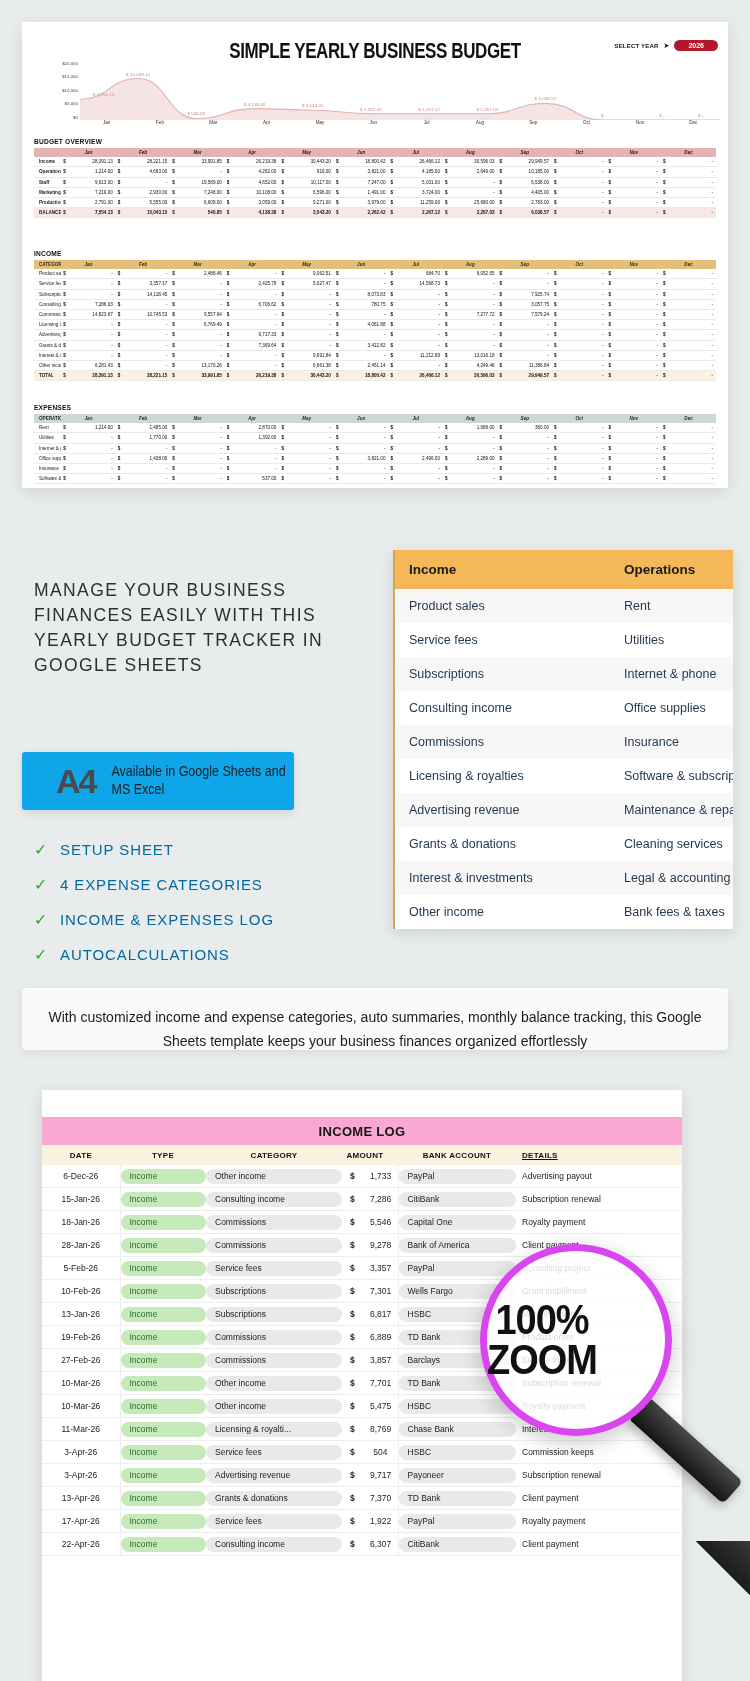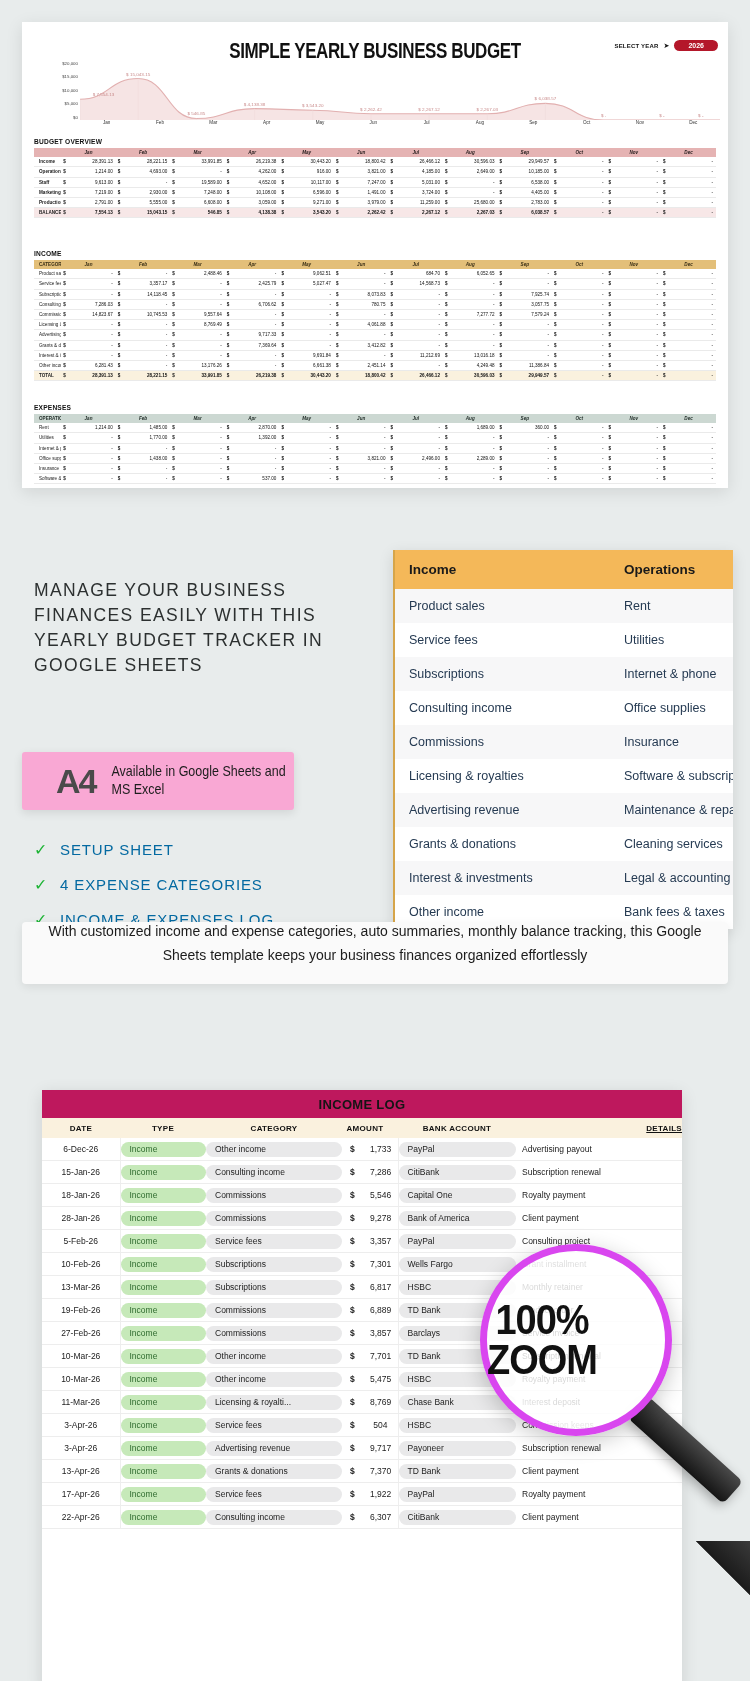--- a/index.html
+++ b/index.html
@@ -84,21 +84,21 @@
   .ex-head th { background: #ccd8d2; color: #24302b; }
 
   
   .headline {
     position: absolute; left: 34px; top: 578px; width: 330px;
     font-size: 17.5px; line-height: 25px; letter-spacing: 1.4px;
     color: #2c3030; font-weight: 300;
   }
   .a4-badge {
     position: absolute; left: 22px; top: 752px; width: 272px; height: 58px;
-    background: #f9a8d4; border-radius: 3px;
+    background: #0ea5e9; border-radius: 3px;
     box-shadow: 0 3px 10px rgba(0,0,0,0.10);
     display: flex; align-items: center;
   }
   .a4-badge .a4 {
     font-size: 34px; font-weight: 900; color: #4a4a4a;
     margin-left: 34px; letter-spacing: -2px; line-height: 1;
   }
   .a4-badge .a4txt {
     margin-left: 16px; font-size: 12.5px; line-height: 15px; color: #1d1d1d;
     transform: scaleY(1.18); transform-origin: left center;
@@ -129,60 +129,61 @@
   .cat-table td {
     font-size: 12.5px; color: #253a52; padding: 10px 14px;
     white-space: nowrap;
   }
   .cat-table tbody tr:nth-child(odd) { background: #f7f7f8; }
   .cat-table tbody tr:nth-child(even) { background: #ffffff; }
   .cat-table td:first-child { width: 215px; }
 
   
   .desc-bar {
-    position: absolute; left: 22px; top: 922px; width: 706px; height: 62px;
+    position: absolute; left: 22px; top: 988px; width: 706px; height: 62px;
     background: #fafafa; border-radius: 4px;
     box-shadow: 0 3px 10px rgba(0,0,0,0.08);
-    display: flex; align-items: flex-start; justify-content: center;
+    display: flex; align-items: flex-end; justify-content: center;
     padding: 0 24px;
   }
   .desc-bar p {
     text-align: center; font-size: 14px; line-height: 21px; color: #1c1c1c;
     transform: scaleY(1.1);
   }
 
   
   .log-card {
     position: absolute; left: 42px; top: 1090px; width: 640px; height: 600px;
     background: #ffffff;
     box-shadow: 0 4px 16px rgba(0,0,0,0.12);
     overflow: hidden;
   }
   .log-title {
-    background: #be185d; color: #151515; text-align: center;
+    background: #f9a8d4; color: #151515; text-align: center;
     font-size: 13px; font-weight: 700; letter-spacing: .3px;
     padding: 7px 0 6px;
+    margin-top: 27px;
   }
   .log-table { width: 100%; border-collapse: collapse; table-layout: fixed; }
   .log-table th {
     background: #faf1de; font-size: 8px; font-weight: 700; color: #111;
     padding: 6px 0 5px; letter-spacing: .3px;
   }
   .log-table td {
     font-size: 8.5px; color: #222; padding: 3.5px 0;
     border-bottom: .6px solid #ededed;
   }
   .log-table .c-date { width: 78px; text-align: center; }
   .log-table .c-type { width: 86px; }
   .log-table .c-cat  { width: 136px; }
   .log-table .c-amt-s{ width: 22px; text-align: left; padding-left: 8px; font-weight: 700; }
   .log-table .c-amt  { width: 56px; text-align: right; padding-right: 10px; }
   .log-table .c-bank { width: 118px; }
   .log-table .c-det  { text-align: left; padding-left: 6px; }
-  .log-table th.c-det { text-align: right; text-decoration: underline; }
+  .log-table th.c-det { text-align: left; text-decoration: underline; }
   .pill {
     display: block; border-radius: 9px; padding: 2.5px 9px;
     font-size: 8.5px; white-space: nowrap; overflow: hidden; text-overflow: ellipsis;
   }
   .pill-green { background: #c6e9b9; color: #2f6b2f; }
   .pill-grey  { background: #e9e9ea; color: #222; }
   .vline { border-right: .6px solid #eeeeee; }
 
   
   .magnifier { position: absolute; left: 470px; top: 1228px; width: 270px; height: 300px;
@@ -1160,21 +1161,21 @@
             <span class="pill pill-grey">Subscriptions</span>
           </td>
           <td class="c-amt-s">$</td>
           <td class="c-amt vline">7,301</td>
           <td class="c-bank">
             <span class="pill pill-grey">Wells Fargo</span>
           </td>
           <td class="c-det">Grant installment</td>
         </tr>
         <tr>
-          <td class="c-date vline">13-Mar-26</td>
+          <td class="c-date vline">13-Jan-26</td>
           <td class="c-type">
             <span class="pill pill-green">Income</span>
           </td>
           <td class="c-cat">
             <span class="pill pill-grey">Subscriptions</span>
           </td>
           <td class="c-amt-s">$</td>
           <td class="c-amt vline">6,817</td>
           <td class="c-bank">
             <span class="pill pill-grey">HSBC</span>

